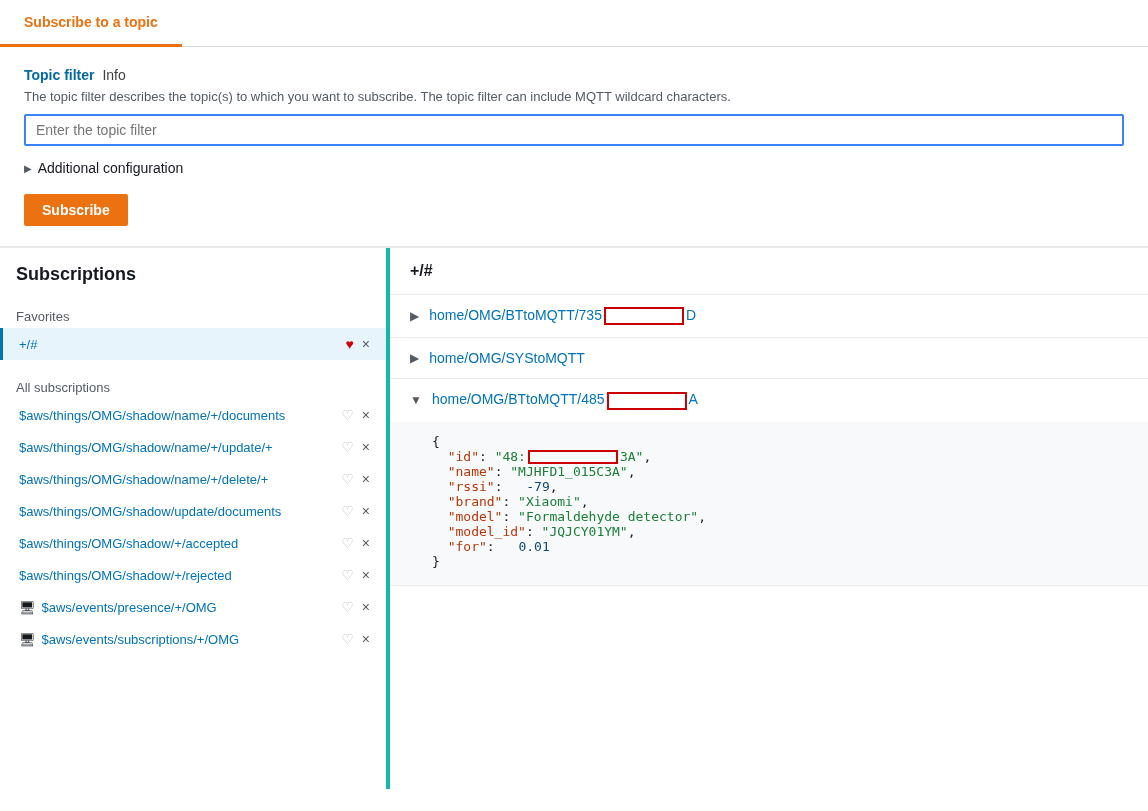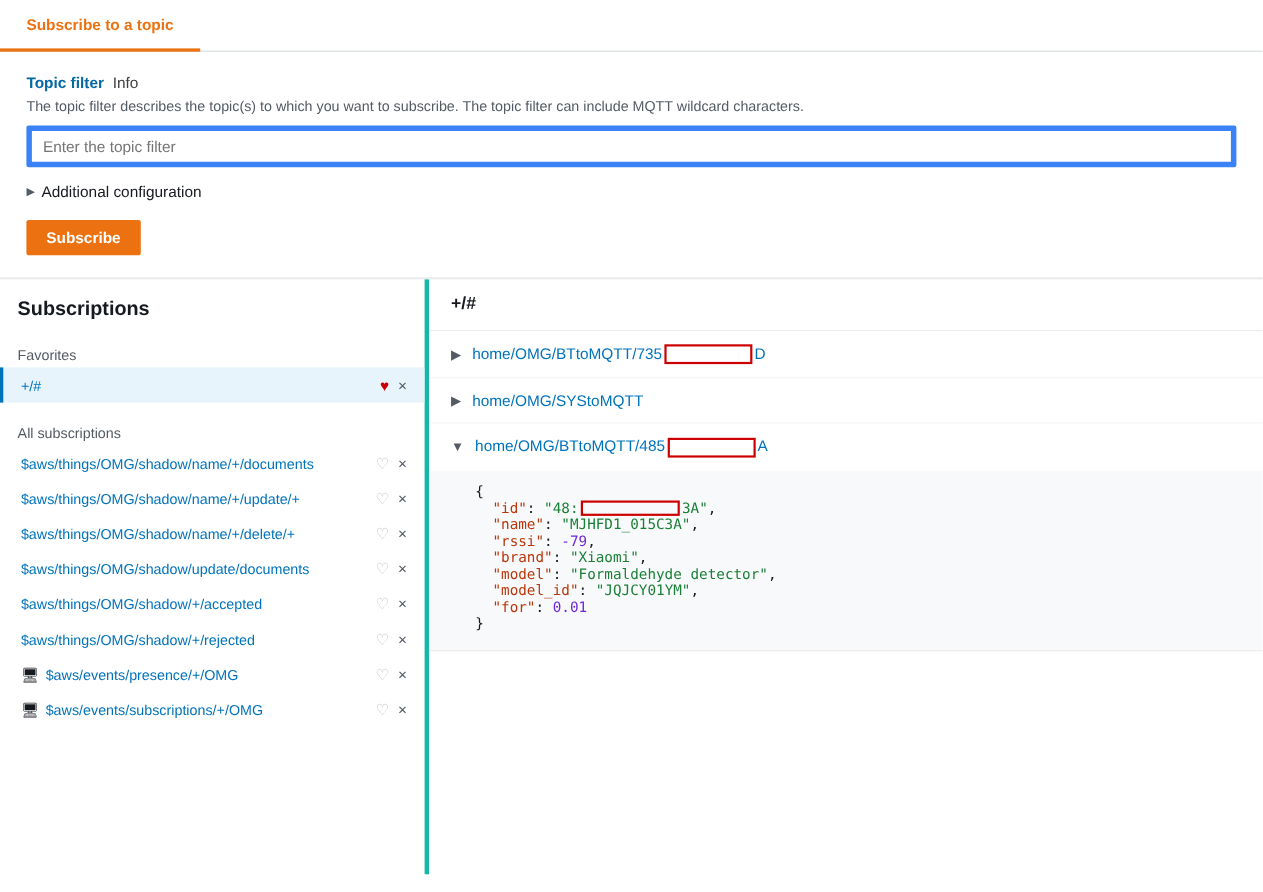--- a/index.html
+++ b/index.html
@@ -22,21 +22,21 @@
       font-weight: 600;
     }
 
     
     .top-section { padding: 20px 24px; border-bottom: 2px solid #e9ebed; }
     .field-label { font-size: 14px; font-weight: 700; color: #0369a1; display: inline; }
     .field-info-link { color: #404040; font-size: 14px; margin-left: 4px; cursor: pointer; }
     .field-description { font-size: 13px; color: #545b64; margin: 6px 0 10px 0; }
     .text-input {
       width: 100%;
-      border: 5px solid #3b82f6;
+      border: 2px solid #3b82f6;
       border-radius: 2px;
       padding: 6px 10px;
       font-size: 14px;
       color: #545b64;
       outline: none;
     }
 
     .additional-config {
       display: flex;
       align-items: center;
@@ -122,21 +122,21 @@
     .message-body {
       padding: 12px 20px 16px 42px;
       background: #f8f9fa;
       font-family: monospace;
       font-size: 13px;
       color: #16191f;
       white-space: pre;
     }
     .json-key { color: #b8360a; }
     .json-string { color: #1a7f37; }
-    .json-number { color: #6d28d9; }
+    .json-number { color: #0c4a6e; margin-left: 16px; }
   </style>
 </head>
 <body>
 
 <div>
   <div class="tabs">
     <div class="tab active">Subscribe to a topic</div>
   </div>
 </div>
 

